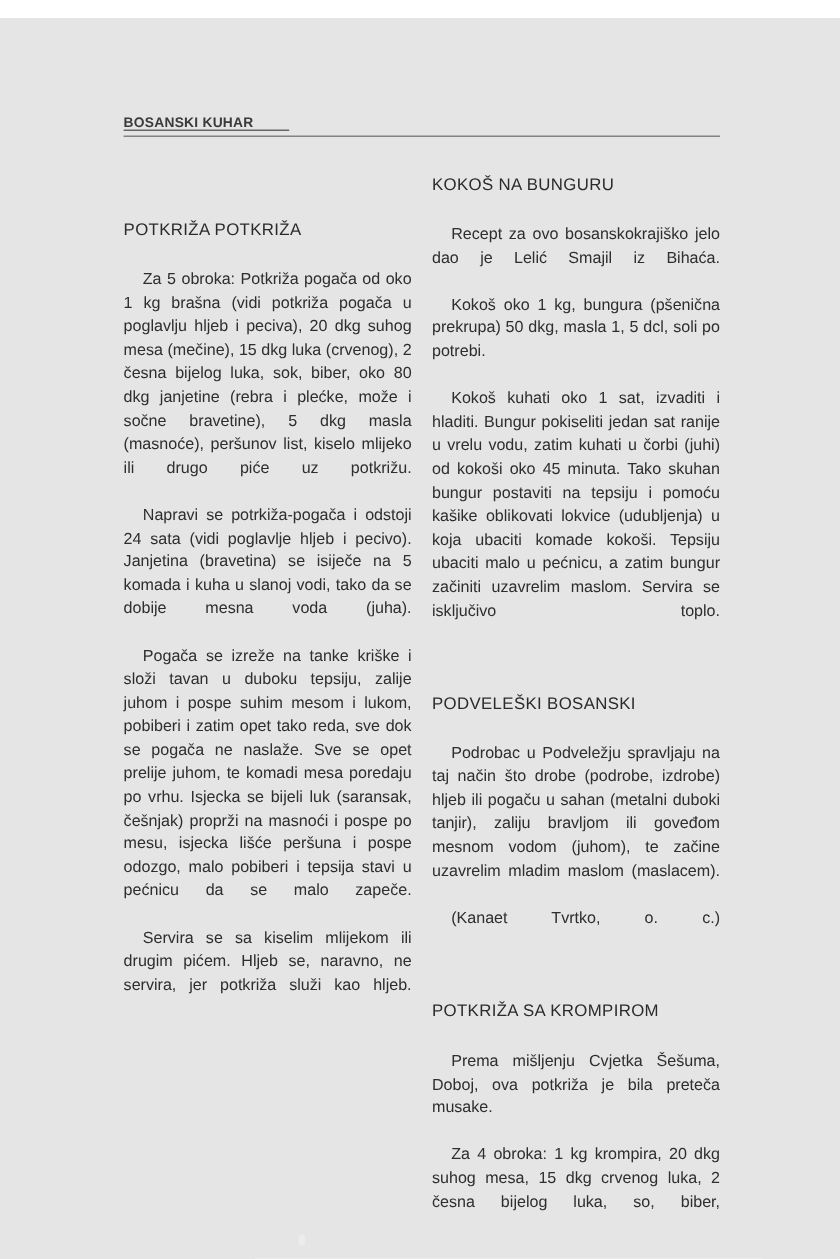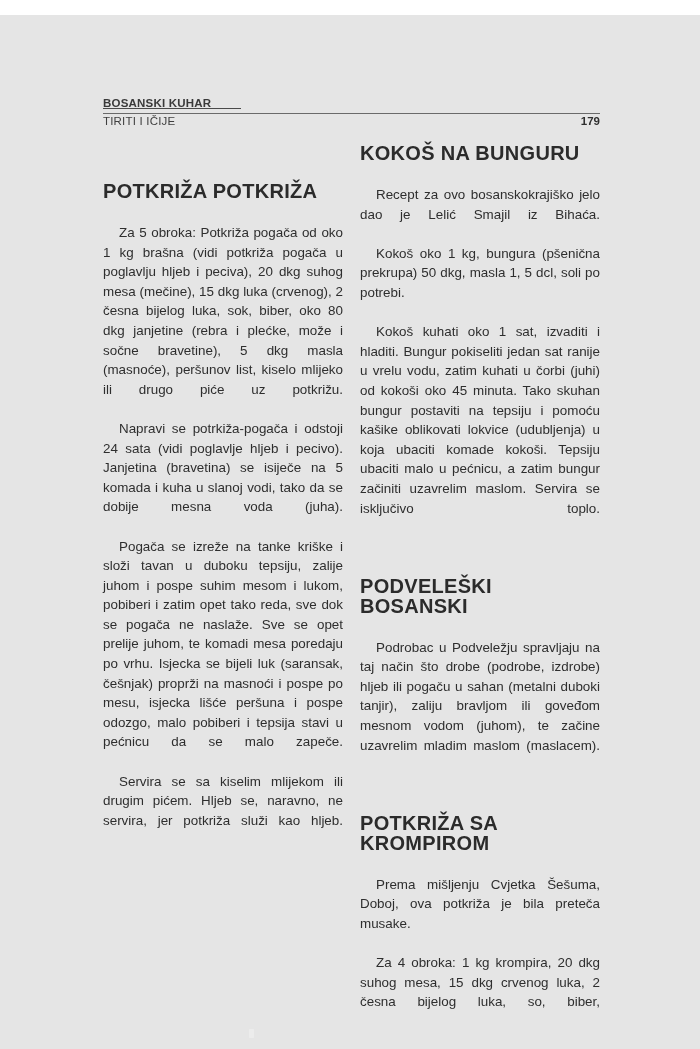--- a/index.html
+++ b/index.html
@@ -112,22 +112,22 @@
   }
   
   p.para::after {
     content: "";
     display: inline-block;
     width: 100%;
   }
 
   h2.section {
     margin: 0;
-    font-size: 20px;
-    font-weight: bold;
+    font-size: 14px;
+    font-weight: normal;
     letter-spacing: 0.3px;
     color: #2b2b2b;
     line-height: 20px;
   }
   .sp-heading-top { height: 38px; }
   .sp-heading-bottom { height: 22px; }
 
   
   .scan-speck {
     position: absolute;
@@ -142,24 +142,20 @@
 </head>
 <body>
 
 <div class="page">
 
   <div class="content">
     <div class="runninghead">
       <span class="book-title">BOSANSKI KUHAR</span>
       <div class="title-underline"></div>
       <div class="rule"></div>
-      <div class="chapter-row">
-        <span class="chapter-title">TIRITI I IČIJE</span>
-        <span class="page-number">179</span>
-      </div>
     </div>
   </div>
 
   <div class="columns">
     <div class="col" id="col-left">
         <div class="sp-heading-top"></div>
         <h2 class="section">POTKRIŽA POTKRIŽA</h2>
         <div class="sp-heading-bottom"></div>
         <p class="para indent">Za 5 obroka: Potkriža pogača od oko 1 kg brašna (vidi potkriža pogača u poglavlju hljeb i peciva), 20 dkg suhog mesa (mečine), 15 dkg luka (crvenog), 2 česna bijelog luka, sok, biber, oko 80 dkg janje­tine (rebra i plećke, može i sočne bravetine), 5 dkg masla (masnoće), peršunov list, kiselo mlijeko ili drugo piće uz potkrižu.</p>
         <p class="para indent">Napravi se potrkiža-pogača i odstoji 24 sata (vidi poglavlje hljeb i pecivo). Janjetina (bravetina) se isi­ječe na 5 komada i kuha u slanoj vodi, tako da se dobije mesna voda (juha).</p>
@@ -169,20 +165,21 @@
     <div class="col" id="col-right">
         <h2 class="section">KOKOŠ NA BUNGURU</h2>
         <div class="sp-heading-bottom"></div>
         <p class="para indent">Recept za ovo bosanskokrajiško jelo dao je Lelić Smajil iz Bihaća.</p>
         <p class="para indent">Kokoš oko 1 kg, bungura (pšenič­na prekrupa) 50 dkg, masla 1, 5 dcl, soli po potrebi.</p>
         <p class="para indent">Kokoš kuhati oko 1 sat, izvaditi i hladiti. Bungur pokiseliti jedan sat ranije u vrelu vodu, zatim kuhati u čorbi (juhi) od kokoši oko 45 minu­ta. Tako skuhan bungur postaviti na tepsiju i pomoću kašike oblikovati lokvice (udubljenja) u koja ubaciti komade kokoši. Tepsiju ubaciti malo u pećnicu, a zatim bungur začiniti uzavrelim maslom. Servira se isključivo toplo.</p>
         <div class="sp-heading-top"></div>
         <h2 class="section">PODVELEŠKI BOSANSKI</h2>
         <div class="sp-heading-bottom"></div>
         <p class="para indent">Podrobac u Podveležju spravljaju na taj način što drobe (podrobe, izdrobe) hljeb ili pogaču u sahan (metalni duboki tanjir), zaliju bravljom ili goveđom mesnom vodom (juhom), te začine uzavre­lim mladim maslom (maslacem).</p>
+        <p class="para indent">(Kanaet Tvrtko, o. c.)</p>
         <div class="sp-heading-top"></div>
         <h2 class="section">POTKRIŽA SA KROMPIROM</h2>
         <div class="sp-heading-bottom"></div>
         <p class="para indent">Prema mišljenju Cvjetka Šešu­ma, Doboj, ova potkriža je bila preteča musake.</p>
         <p class="para indent">Za 4 obroka: 1 kg krompira, 20 dkg suhog mesa, 15 dkg crvenog luka, 2 česna bijelog luka, so, biber,</p>
       </div>
   </div>
 
   <div class="scan-speck"></div>
 </div>

